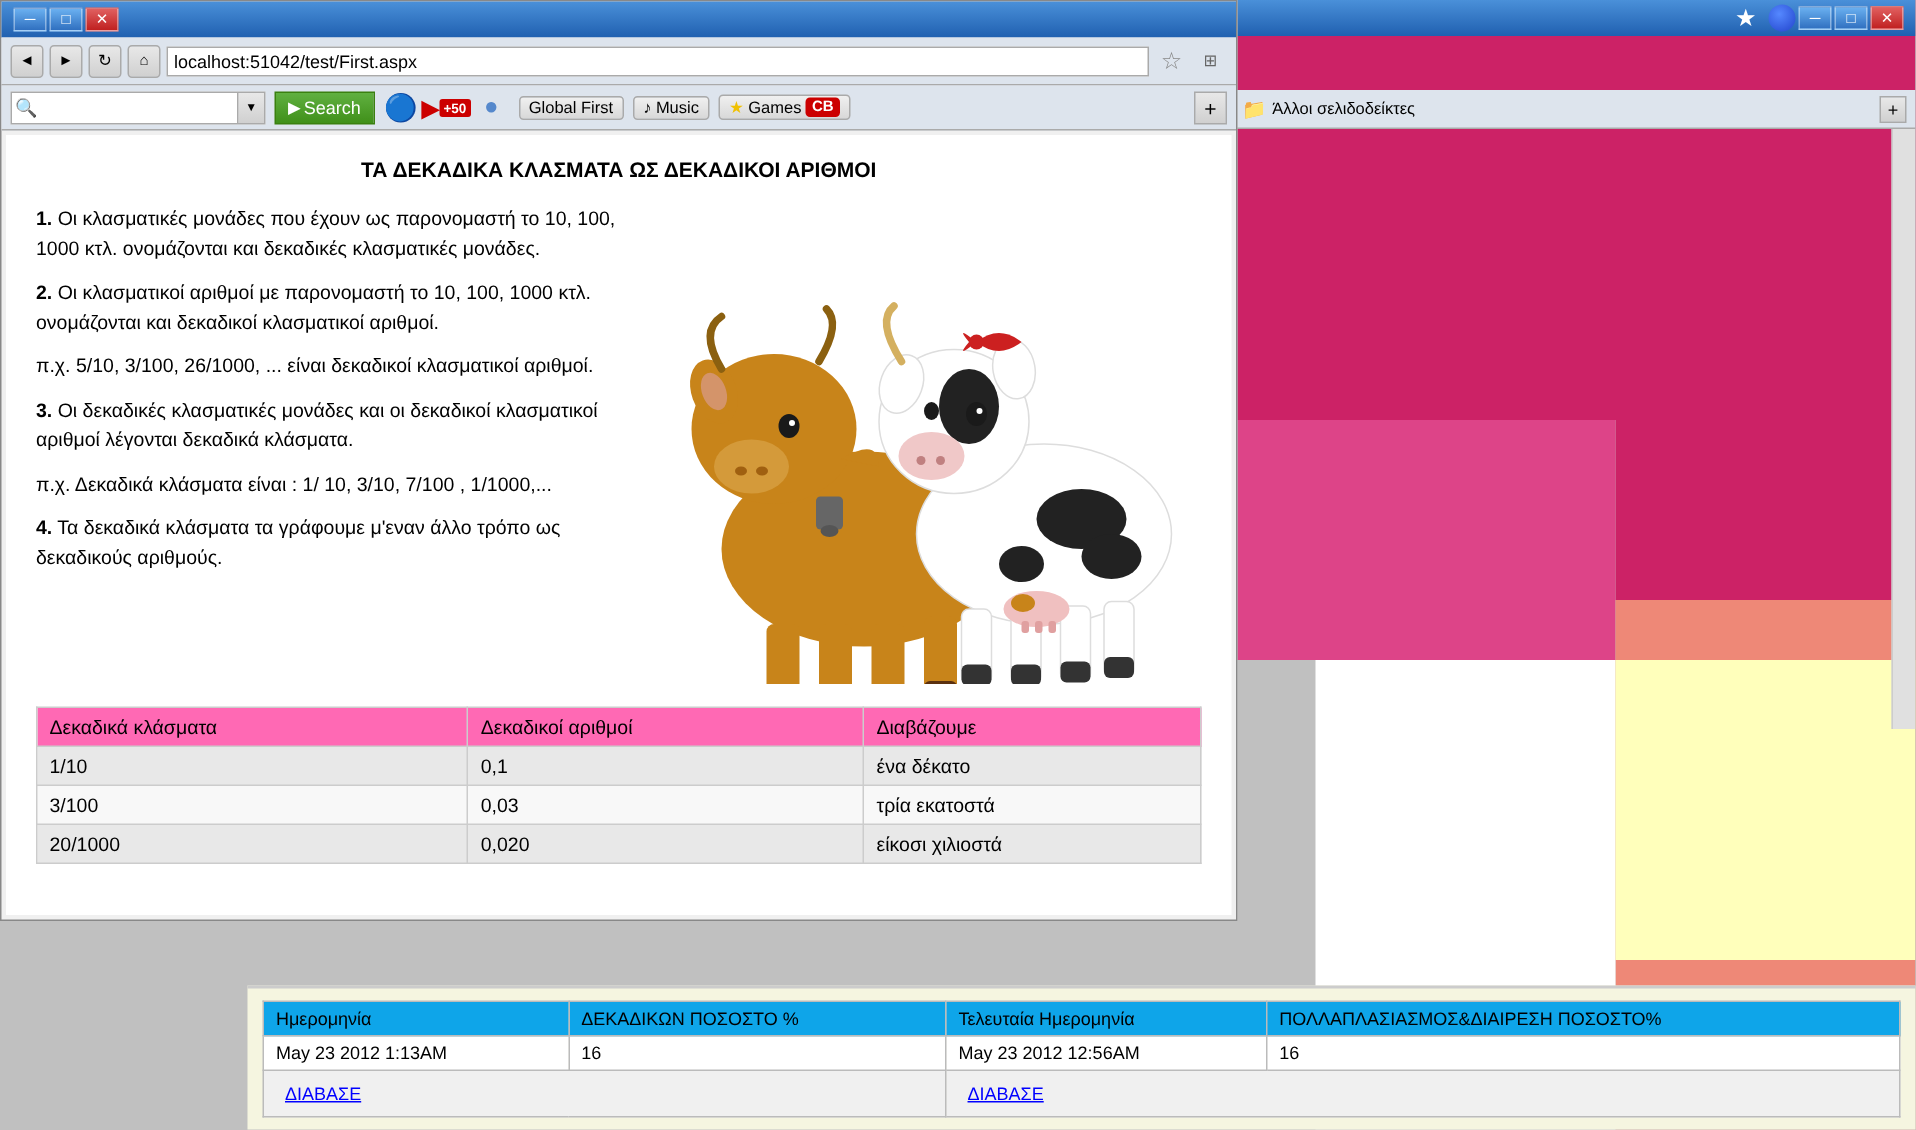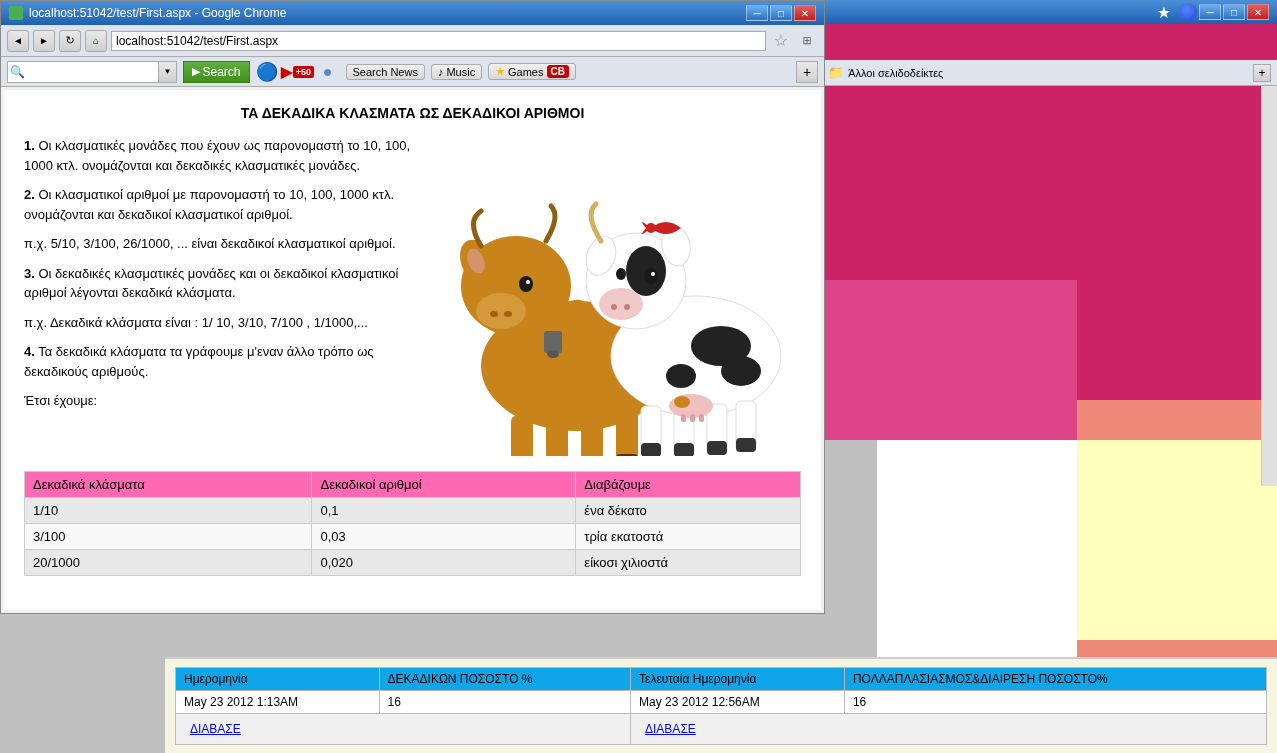--- a/index.html
+++ b/index.html
@@ -419,28 +419,20 @@
     <span class="bookmark-folder-icon">📁</span>
     <span class="bookmark-text">Άλλοι σελιδοδείκτες</span>
     <div class="add-bookmark-btn">+</div>
   </div>
   <div class="ie-right-scrollbar"></div>
 </div>
 
 <div class="window">
 
   <div class="title-bar">
-    <div class="title-bar-left">
-      <div class="title-bar-icon">
-        <svg width="10" height="10" viewBox="0 0 10 10">
-          <circle cx="5" cy="5" r="4" fill="#4caf50"></circle>
-        </svg>
-      </div>
-      <span style="font-size:12px;">localhost:51042/test/First.aspx - Google Chrome</span>
-    </div>
     <div class="title-bar-controls">
       <div class="title-btn">─</div>
       <div class="title-btn">□</div>
       <div class="title-btn close">✕</div>
     </div>
   </div>
 
   <div class="address-bar">
     <div class="nav-btn">◄</div>
     <div class="nav-btn">►</div>
@@ -461,21 +453,21 @@
       <span style="font-size:11px;">▶</span>
       <span>Search</span>
     </div>
     <div class="toolbar-icon" style="font-size:18px; color: #3355aa;">🔵</div>
     <div class="toolbar-icon">
       <span style="color:#cc0000; font-size:15px; font-weight:bold;">▶</span>
       <span class="youtube-badge">+50</span>
     </div>
     <div class="toolbar-icon" style="color:#5588cc; font-size:16px;">●</div>
     <div class="global-news-btn">
-      <span>Search News</span>
+      <span>Global First</span>
     </div>
     <div class="music-btn">
       <span>♪</span>
       <span>Music</span>
     </div>
     <div class="games-btn">
       <span class="star-yellow">★</span>
       <span>Games</span>
       <span class="cb-badge">CB</span>
     </div>
@@ -498,21 +490,20 @@
         <p>π.χ. 5/10, 3/100, 26/1000, ... είναι δεκαδικοί κλασματικοί αριθμοί.</p>
         <p>
           <span class="num">3.</span>
           <span>Οι δεκαδικές κλασματικές μονάδες και οι δεκαδικοί κλασματικοί αριθμοί λέγονται δεκαδικά κλάσματα.</span>
         </p>
         <p>π.χ. Δεκαδικά κλάσματα είναι : 1/ 10, 3/10, 7/100 , 1/1000,...</p>
         <p>
           <span class="num">4.</span>
           <span>Τα δεκαδικά κλάσματα τα γράφουμε μ'εναν άλλο τρόπο ως δεκαδικούς αριθμούς.</span>
         </p>
-        <p>Έτσι έχουμε:</p>
       </div>
 
       <div class="cow-image">
         <svg width="370" height="320" viewBox="0 0 370 320">
 
           <rect width="370" height="320" fill="white"></rect>
 
           <ellipse cx="150" cy="230" rx="95" ry="65" fill="#c8841a"></ellipse>
 
           <ellipse cx="90" cy="150" rx="55" ry="50" fill="#c8841a"></ellipse>

